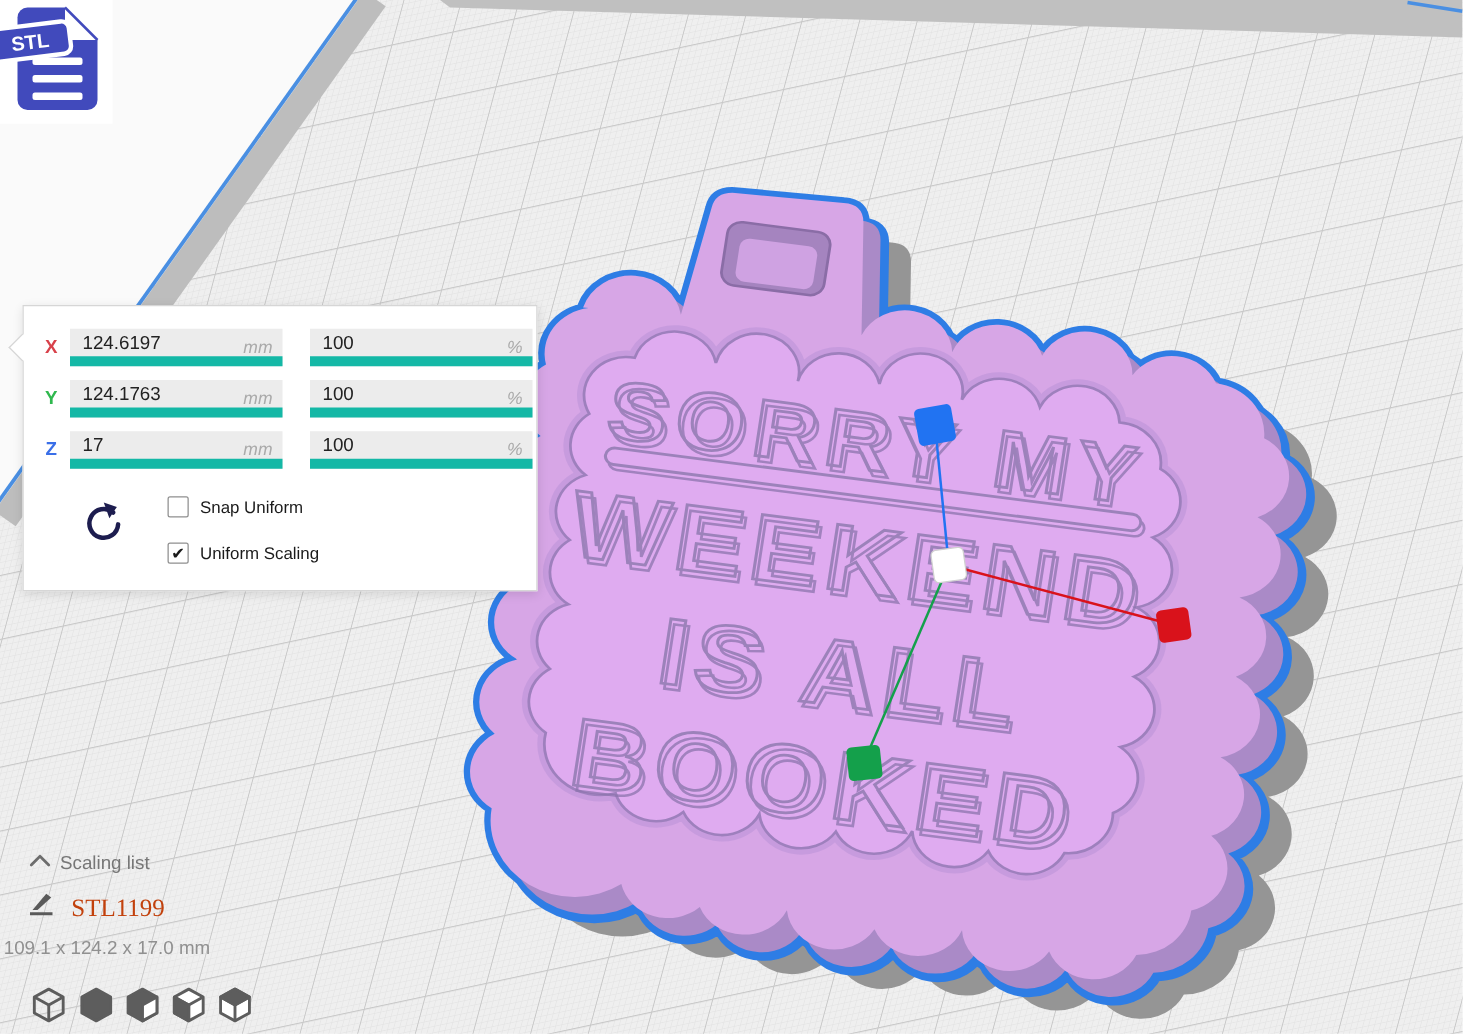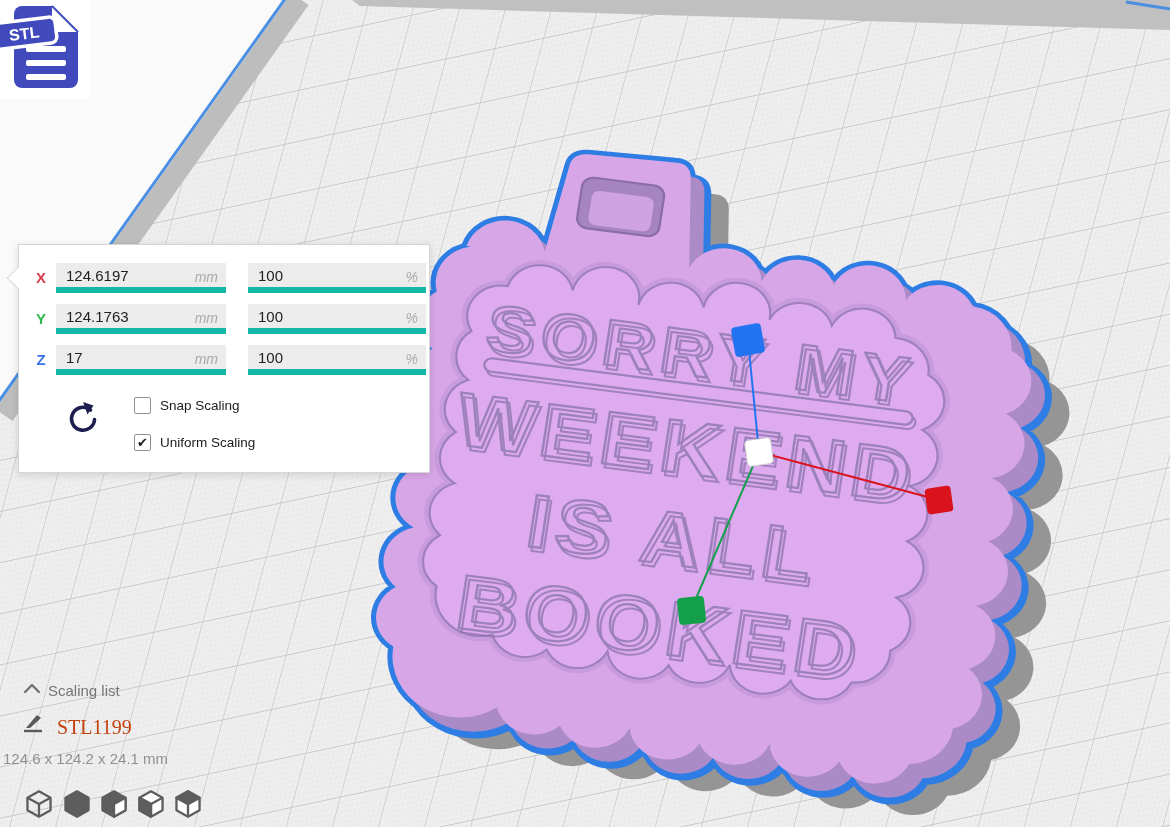--- a/index.html
+++ b/index.html
@@ -23,21 +23,21 @@
     background:#ffffff;border-left:1px solid #d6d6d6;border-bottom:1px solid #d6d6d6;
     transform:rotate(45deg);
   }
   .axis-row{position:absolute;left:0;height:30px;width:100%;}
   .axis-row.r0{top:18px}.axis-row.r1{top:59px}.axis-row.r2{top:100px}
   .axis-label{
     position:absolute;left:12px;top:6px;width:20px;text-align:center;
     font-size:15px;font-weight:bold;
   }
   .axis-x{color:#d8414a}.axis-y{color:#2fb84e}.axis-z{color:#3a6fe8}
-  .field{position:absolute;top:0;height:30px;background:#ececec;border-bottom:6px solid #14b8a6;box-sizing:border-box;}
+  .field{position:absolute;top:0;height:30px;background:#ececec;border-bottom:8px solid #14b8a6;box-sizing:border-box;}
   .field.f1{left:37px;width:170px}
   .field.f2{left:229px;width:178px}
   .field input{
     position:absolute;left:0;top:0;width:100%;height:100%;
     background:transparent;border:none;outline:none;
     font-family:"Liberation Sans",sans-serif;font-size:15px;color:#222;
     padding:0 0 0 10px;box-sizing:border-box;
   }
   .unit{position:absolute;right:8px;top:6px;font-size:14px;color:#aaaaaa;pointer-events:none;font-style:italic;}
   .reset-btn{position:absolute;left:44px;top:152px;width:40px;height:42px;cursor:pointer;background:none;border:none;padding:0;}
@@ -216,21 +216,21 @@
 
   <button class="reset-btn">
     <svg width="40" height="42" viewBox="0 0 40 42">
       <path d="M 27.5,13 A 11.5,11.5 0 1 0 31.5,22.5" fill="none" stroke="#1d1d4f" stroke-width="3.6" stroke-linecap="round"></path>
       <polygon points="20,5 30.5,8.5 24.5,17.5" fill="#1d1d4f"></polygon>
     </svg>
   </button>
 
   <div class="chk-row c0">
     <span class="chk-box"></span>
-    <span class="chk-label">Snap Scaling</span>
+    <span class="chk-label">Snap Uniform</span>
   </div>
   <div class="chk-row c1">
     <span class="chk-box">
       <span>✔</span>
     </span>
     <span class="chk-label">Uniform Scaling</span>
   </div>
 </div>
 
 <button class="icon-btn caret-btn">
@@ -240,21 +240,21 @@
 </button>
 <span class="objlist-label">Scaling list</span>
 
 <button class="icon-btn pencil-btn">
   <svg width="26" height="26" viewBox="0 0 26 26">
     <line x1="4" y1="21" x2="22" y2="21" stroke="#5a5a5a" stroke-width="2.4"></line>
     <path d="M 6,18 L 17,5 L 21,8 L 10,18 Z" fill="#5a5a5a"></path>
   </svg>
 </button>
 <span class="obj-name">STL1199</span>
-<span class="obj-dims">124.6 x 124.2 x 24.1 mm</span>
+<span class="obj-dims">109.1 x 124.2 x 17.0 mm</span>
 
 <button class="icon-btn view-btn v0">
   <svg width="30" height="30" viewBox="0 0 26 26">
     <g stroke="#5d5d5d" stroke-width="2" stroke-linejoin="round" fill="none">
       <polygon points="13,2 23,7.5 23,18.5 13,24 3,18.5 3,7.5"></polygon>
       <polyline points="3,7.5 13,13 23,7.5"></polyline>
       <line x1="13" y1="13" x2="13" y2="24"></line>
     </g>
   </svg>
 </button>

